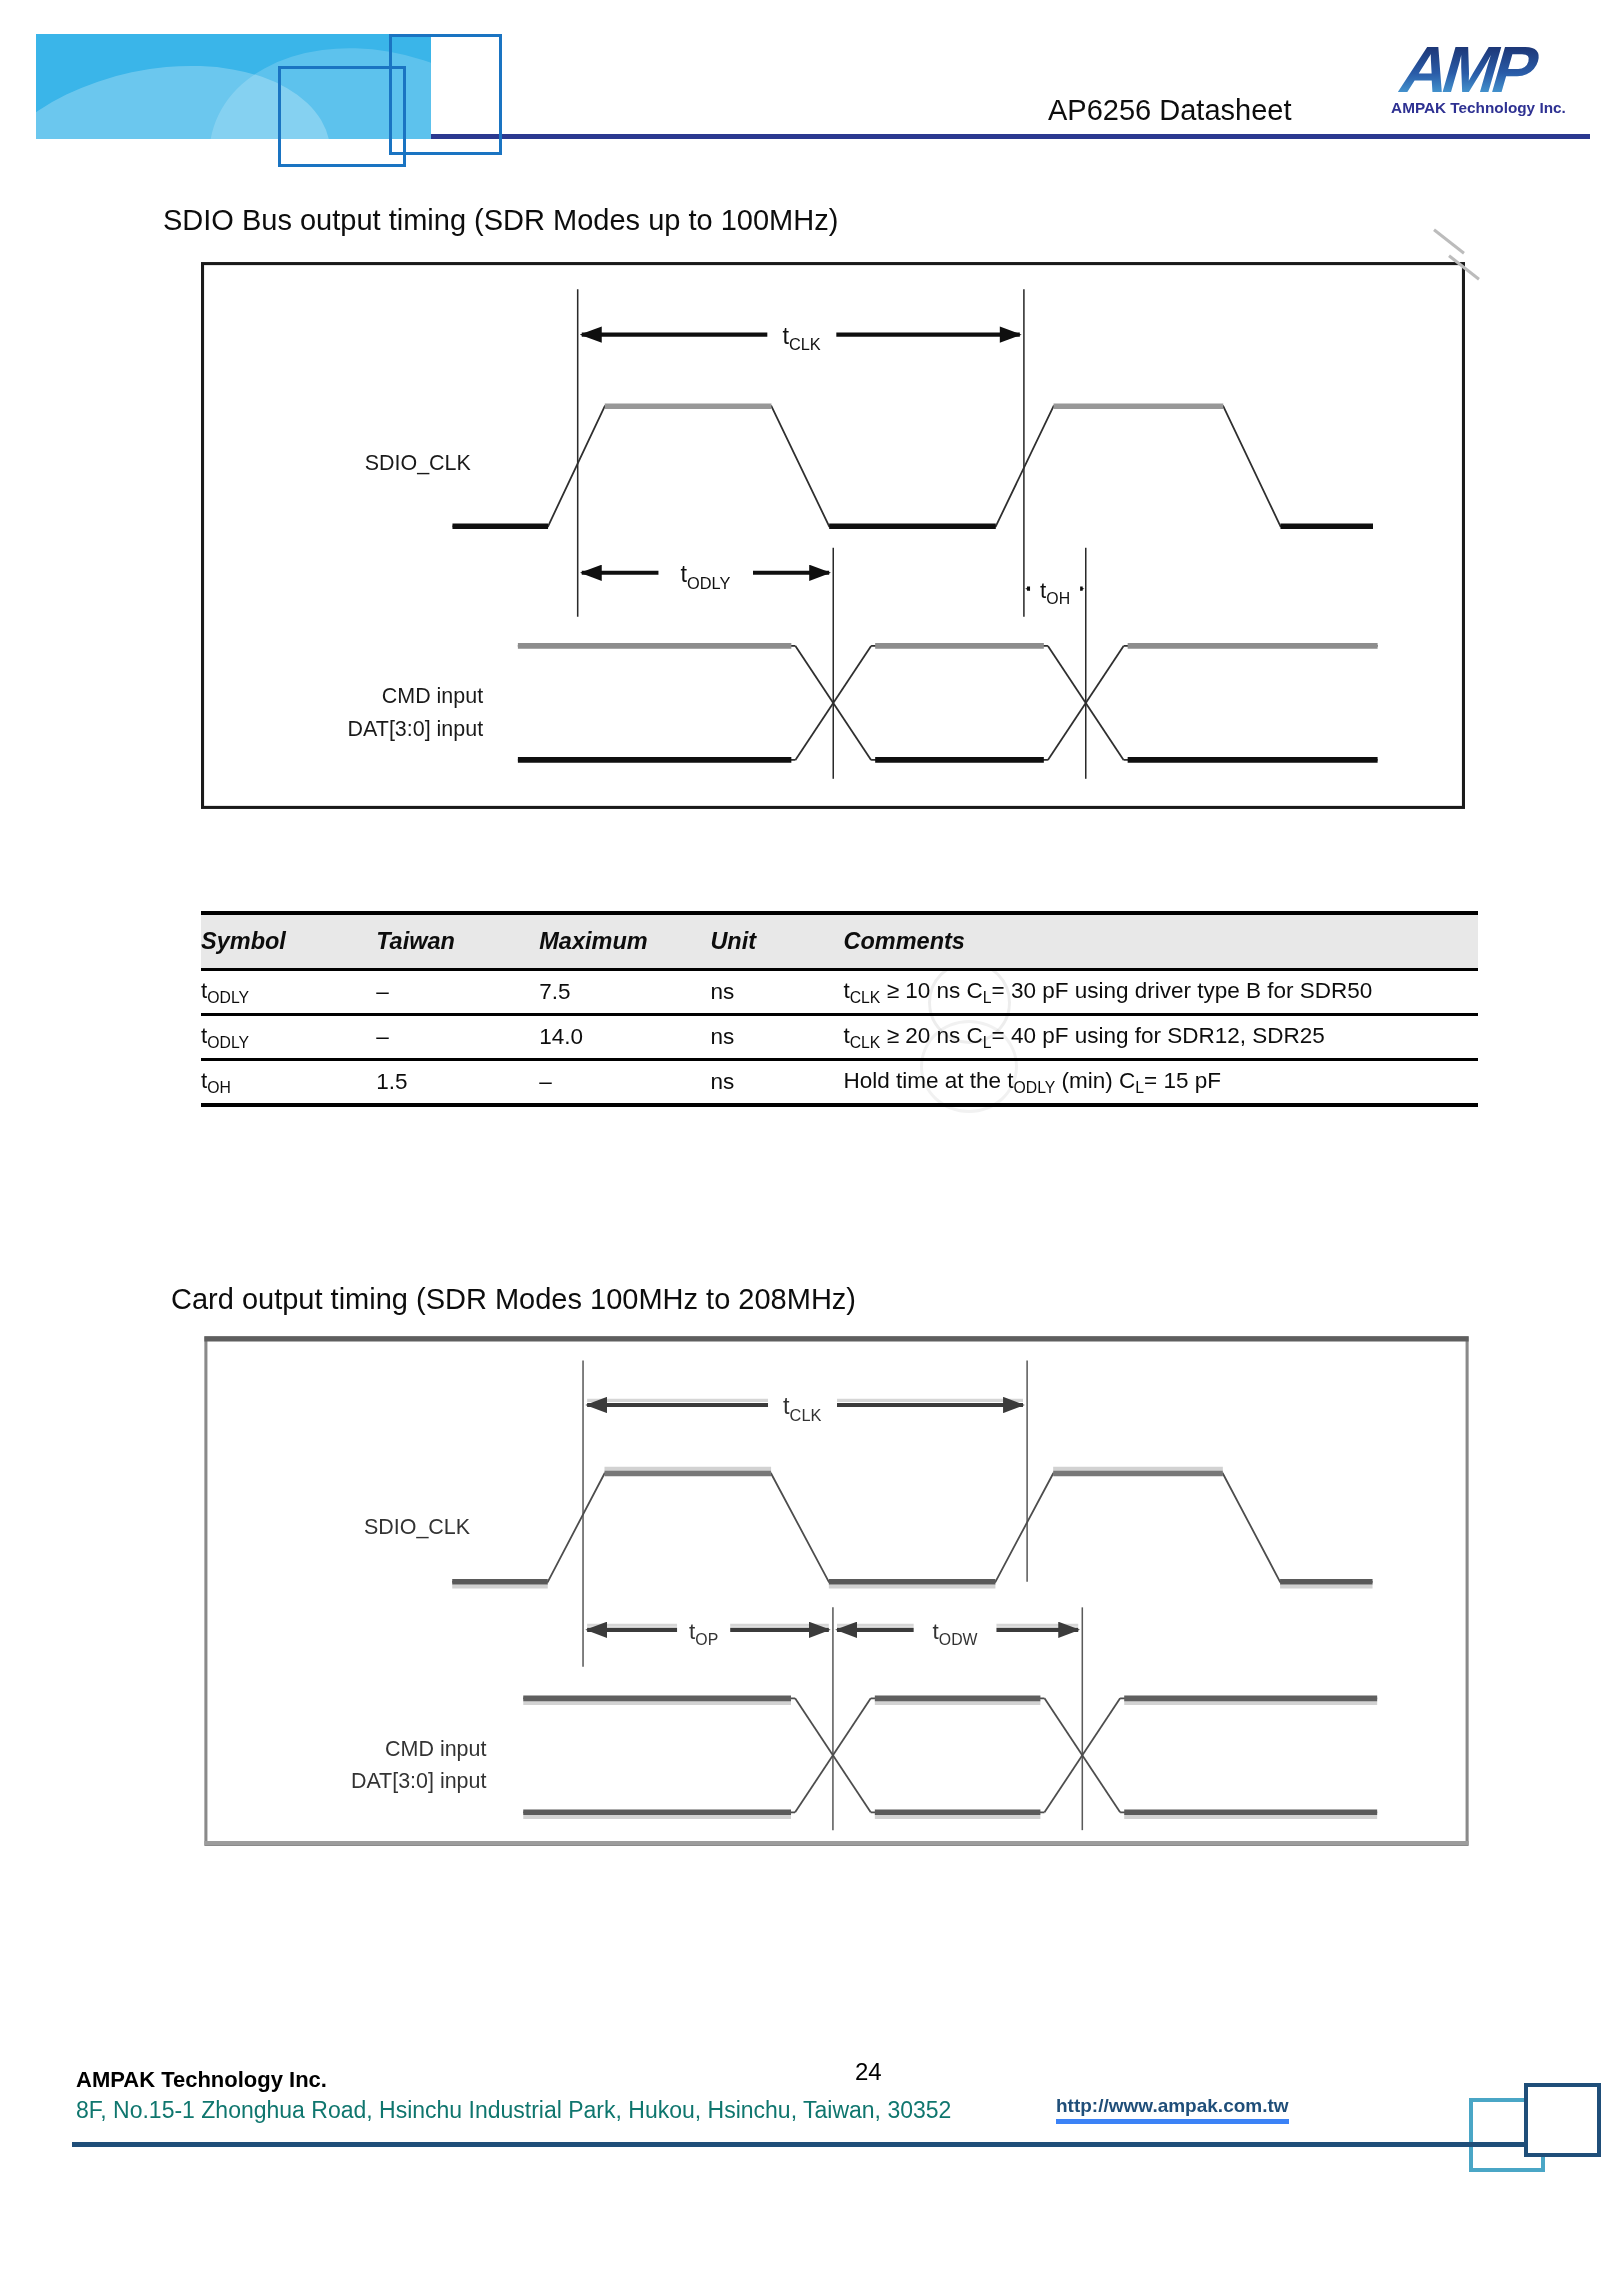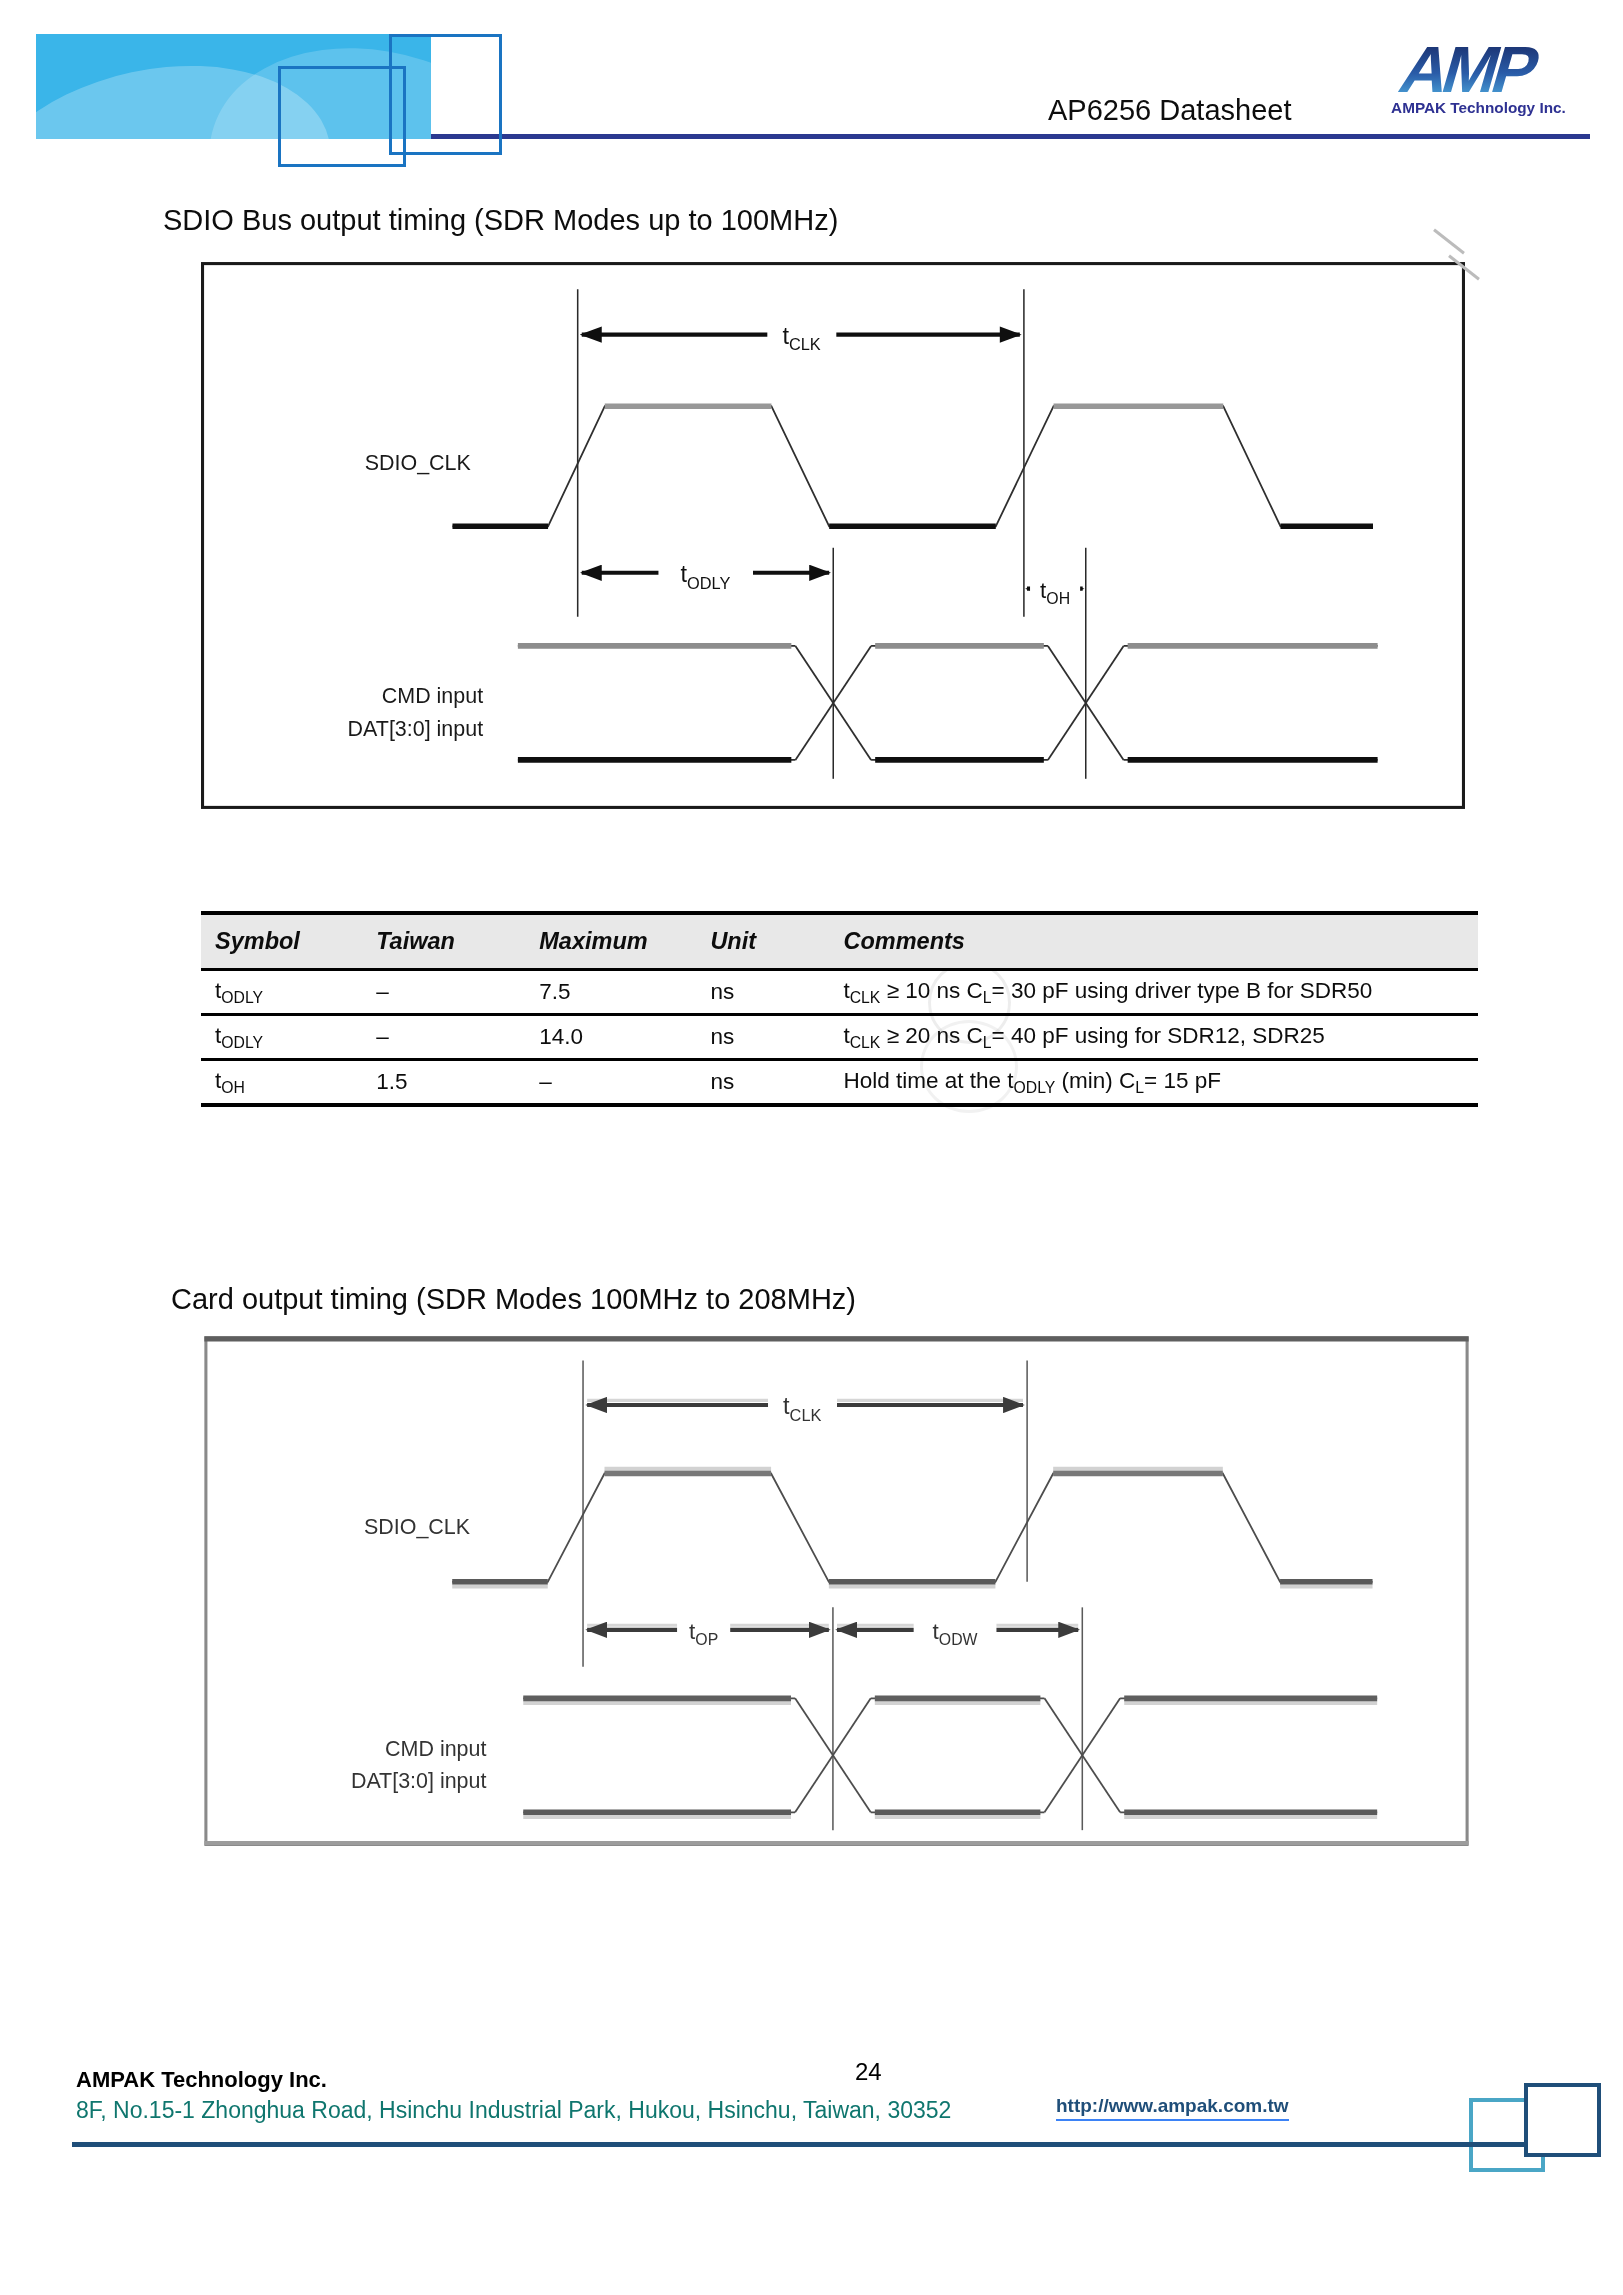--- a/index.html
+++ b/index.html
@@ -41,29 +41,29 @@
 
   
   .ptable{left:201px;top:911px;width:1277px;border-collapse:collapse;table-layout:fixed;
           font-size:22.5px;color:#0d0d0d;position:absolute;}
   .ptable col.c1{width:175px;} .ptable col.c2{width:163px;} .ptable col.c3{width:171px;}
   .ptable col.c4{width:133px;} .ptable col.c5{width:634px;}
   .ptable thead th{background:#e8e8e8;font-style:italic;font-weight:bold;font-size:23.5px;
           text-align:left;height:53px;padding:0;border-top:4.1px solid #000;border-bottom:3.6px solid #000;}
   .ptable td{height:42px;padding:0;border-bottom:3.1px solid #000;vertical-align:middle;}
   .ptable tr.last td{border-bottom:4.1px solid #000;}
-  .pad{padding-left:14px;display:block;}
+  .pad{padding-left:0;display:block;}
   .sub{font-size:0.70em;vertical-align:-0.30em;}
 
   
   .f-company{left:76px;top:2067px;font-size:22px;font-weight:bold;color:#000;}
   .f-addr{left:76px;top:2097px;font-size:23px;color:#0f766e;}
   .f-page{left:827px;top:2058px;font-size:24px;color:#000;margin-left:28px;}
   .f-url{left:1056px;top:2095px;font-size:19px;font-weight:bold;color:#1f4e79;
-         border-bottom:2px solid #3b82f6;padding-bottom:2px;text-decoration:none;}
+         border-bottom:5px solid #3b82f6;padding-bottom:2px;text-decoration:none;}
   .f-bar{left:72px;top:2142px;width:1459px;height:5.1px;background:#1f4e79;}
   .f-teal{left:1469px;top:2098px;width:68px;height:66px;border:4.1px solid #4aa6c6;background:transparent;}
   .f-navy{left:1524px;top:2083px;width:69px;height:66px;border:4.6px solid #1f4e79;background:#fff;
           }
 
   svg text{font-family:"Liberation Sans",sans-serif;}
 </style>
 </head>
 <body>
 

